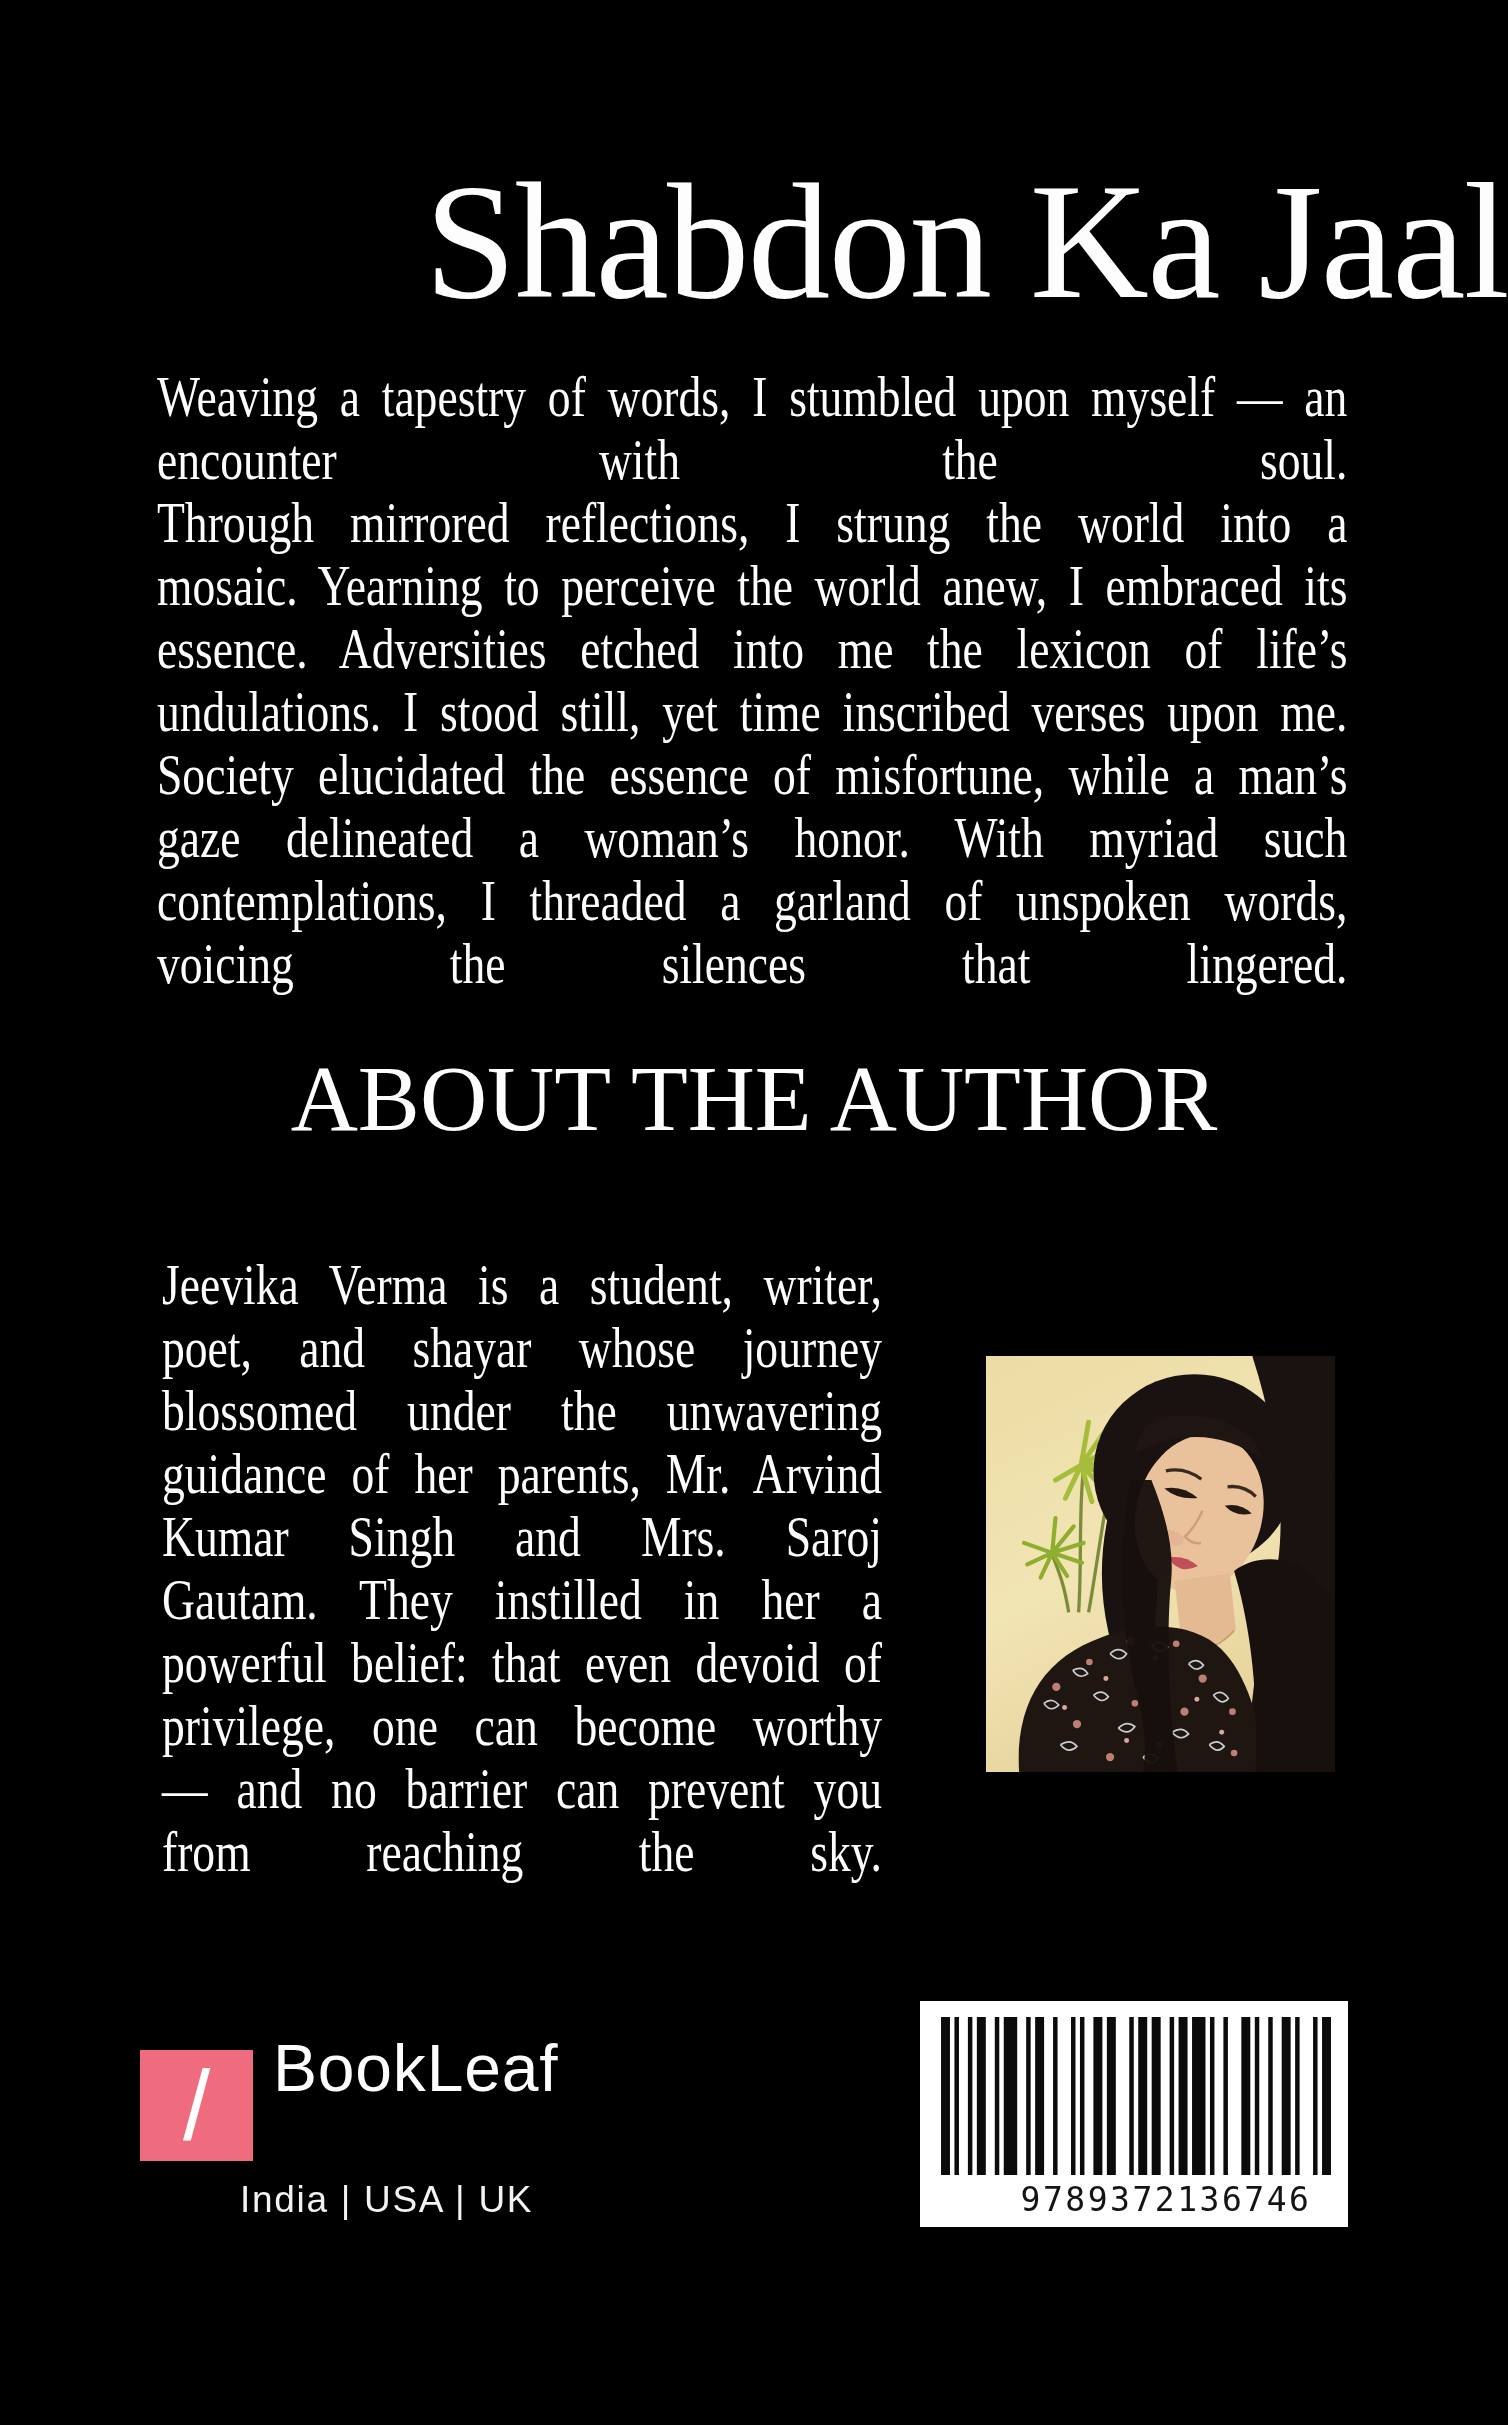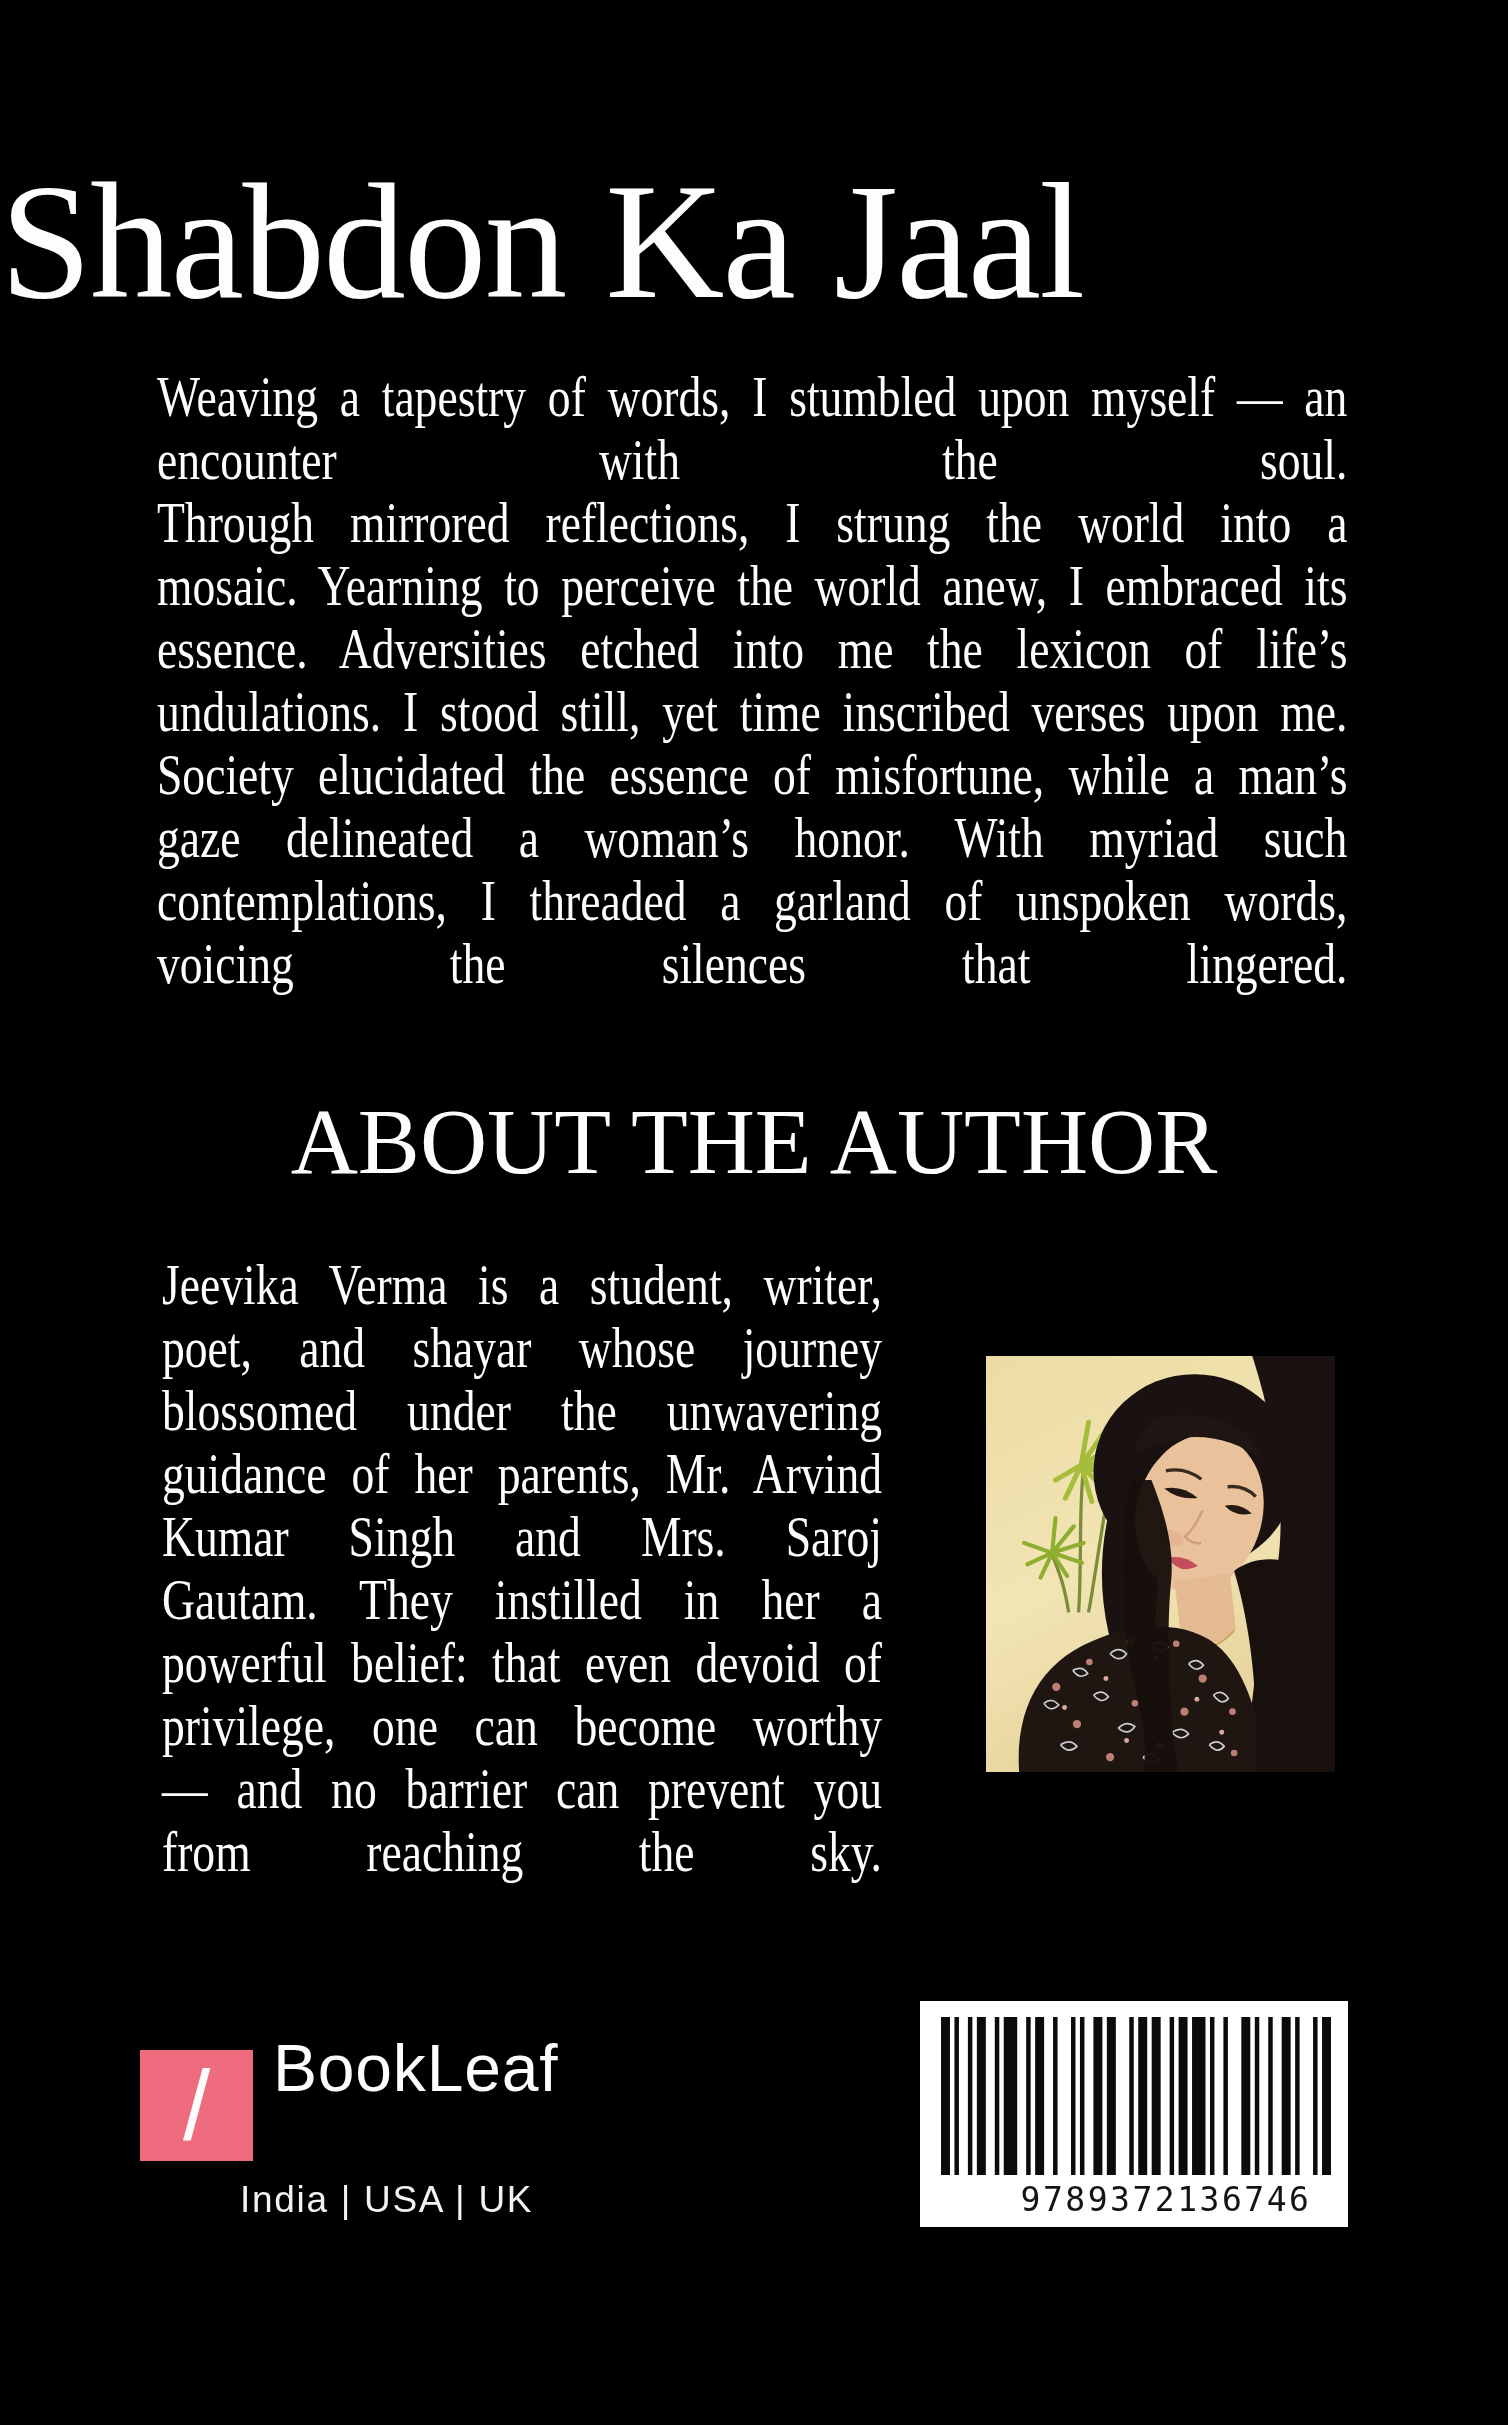--- a/index.html
+++ b/index.html
@@ -5,38 +5,38 @@
   :root{ --accent:#ee6c7d; }
   html,body{ margin:0; padding:0; background:#000; }
   .cover{
     position:relative; width:1508px; height:2426px;
     background:#000; overflow:hidden; color:#fdfdfd;
     font-family:"Liberation Serif", serif;
   }
   
   .title{
     position:absolute; top:159px; left:0; width:100%;
-    font-size:165px; line-height:1; text-align:left;
+    font-size:165px; line-height:1; text-align:right;
     letter-spacing:-1.7px; white-space:nowrap;font-family:Liberation Serif, serif;
   }
   
   .desc{
     position:absolute; left:157px; top:365px; width:1488px;
     transform:scaleX(0.8); transform-origin:0 0;
     font-size:57px; line-height:63px;
   }
   .bio{
     position:absolute; left:162px; top:1253px; width:900px;
     transform:scaleX(0.8); transform-origin:0 0;
     font-size:57px; line-height:63px;
   }
   .jline{ text-align:justify; text-align-last:justify; height:63px; overflow:visible; white-space:nowrap; }
   
   .about-heading{
-    position:absolute; top:1095px; left:0; width:100%;
+    position:absolute; top:1052px; left:0; width:100%;
     font-size:93px; line-height:1; text-align:center; letter-spacing:0px;
     white-space:nowrap;
   }
   
   .photo{
     position:absolute; left:986px; top:1356px; width:349px; height:416px;
     overflow:hidden;
   }
   .photo svg{ display:block; width:100%; height:100%; }
   

